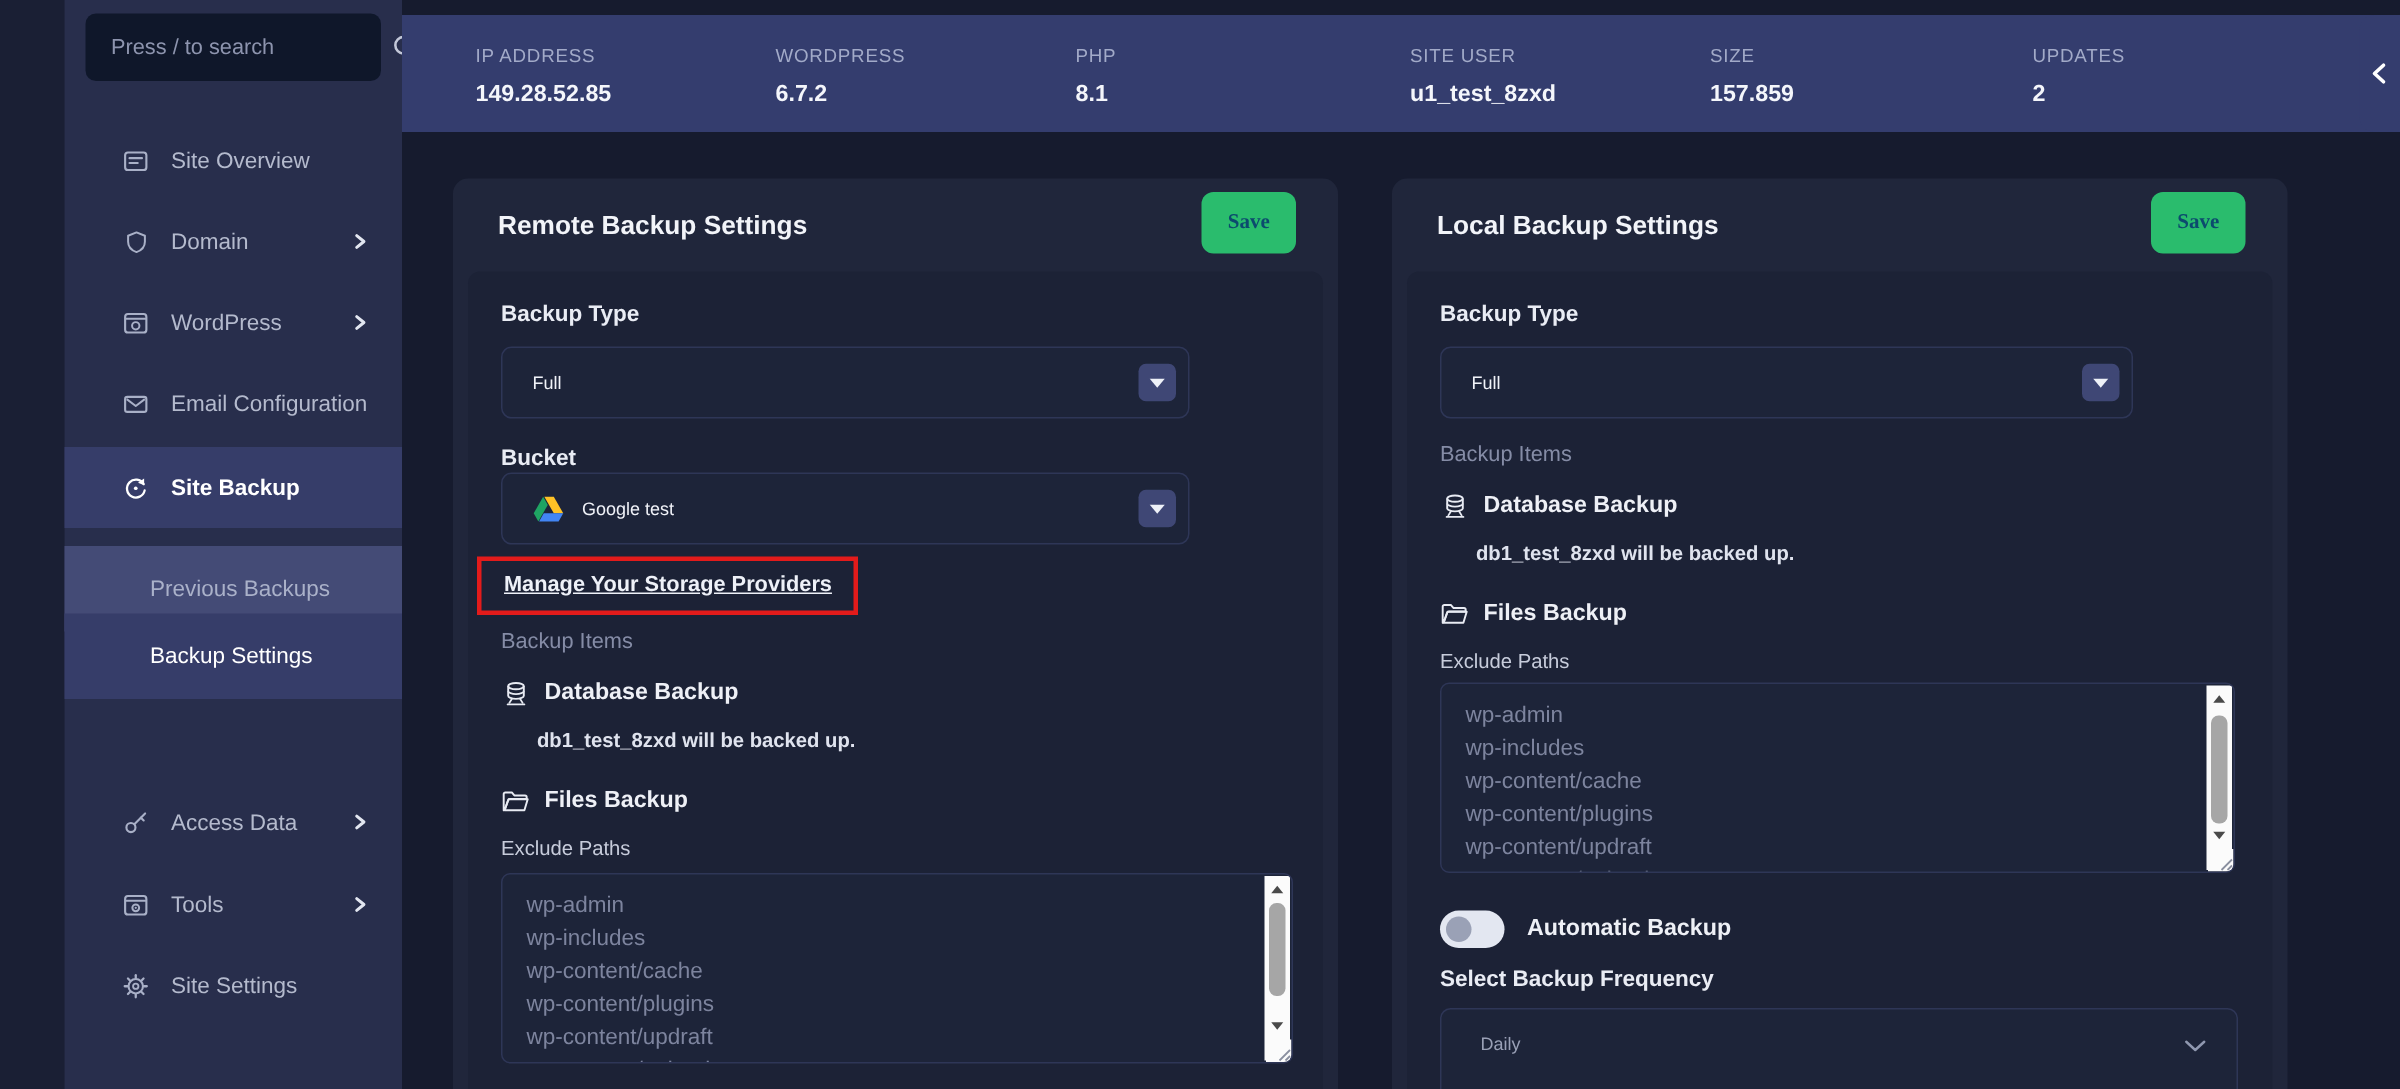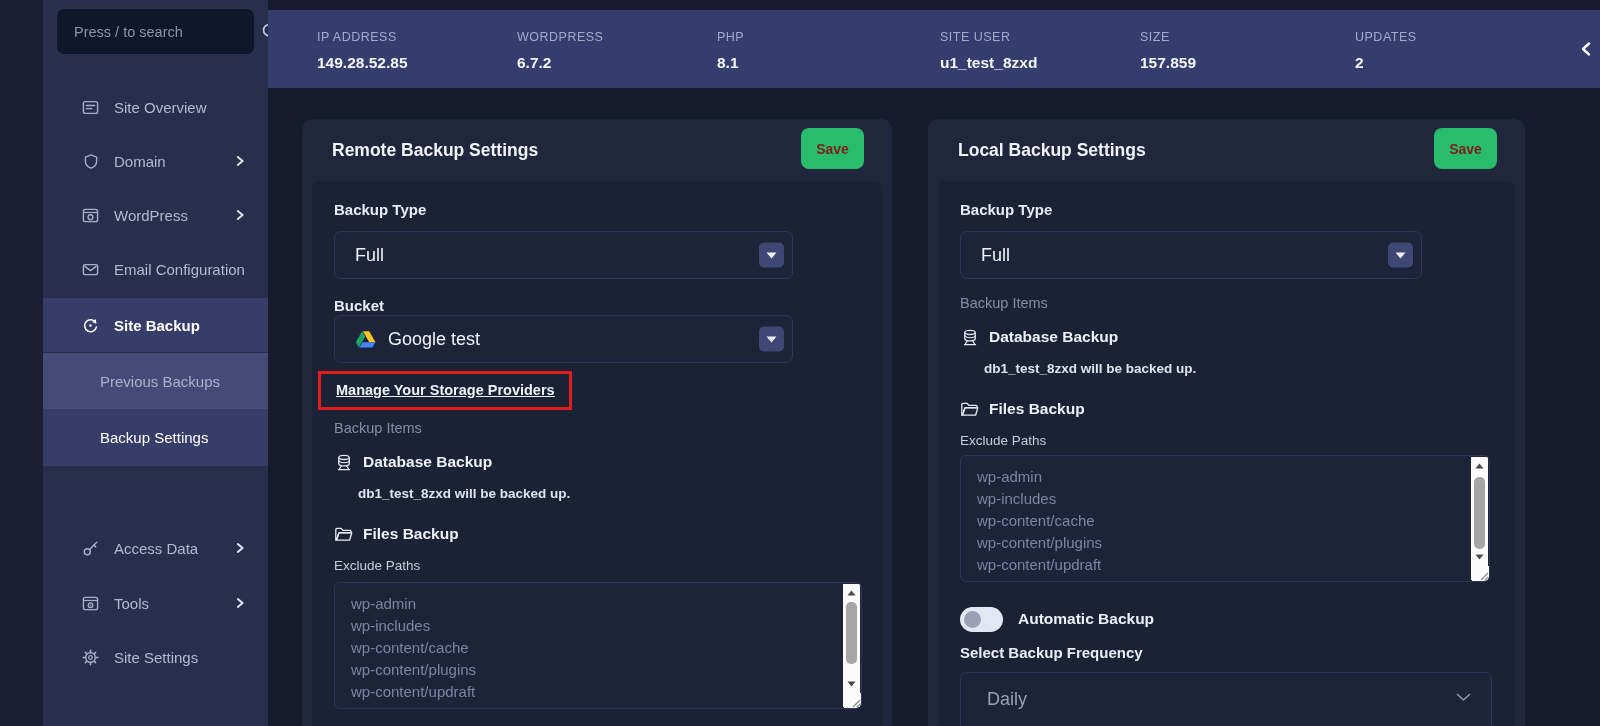--- a/index.html
+++ b/index.html
@@ -27,28 +27,28 @@
   .stat .sl { position:absolute; top:20px; font-size:12.5px; letter-spacing:0.5px; color:#a2aac8; white-space:nowrap; }
   .stat .sv { position:absolute; top:44px; font-size:15.5px; font-weight:bold; color:#f4f6fb; white-space:nowrap; }
   .collapse { position:absolute; left:1573px; top:10px; width:27px; height:78px; background:#343d6e; border-radius:10px 0 0 10px; display:flex; align-items:center; justify-content:flex-start; padding-left:7px; cursor:pointer; }
 
   
   .card { position:absolute; top:119px; height:645px; background:#20263b; border-radius:10px; }
   .card.remote { left:302px; width:590px; }
   .card.local { left:928px; width:597px; }
   .card-head { position:relative; height:62px; }
   .card-title { position:absolute; left:30px; top:0; line-height:62px; font-size:17.5px; font-weight:bold; color:#f2f4f9; }
-  .save-btn { position:absolute; right:28px; top:9px; width:63px; height:41px; background:#2abc6d; border:none; border-radius:8px; color:#7f1d1d; font-size:14px; font-weight:bold; font-family:Liberation Sans, sans-serif; cursor:pointer; }
+  .save-btn { position:absolute; right:28px; top:9px; width:63px; height:41px; background:#2abc6d; border:none; border-radius:8px; color:#0c4a6e; font-size:14px; font-weight:bold; font-family:Liberation Serif, serif; cursor:pointer; }
   .panel { position:absolute; left:10px; right:10px; top:62px; bottom:0; background:#1c2236; border-radius:8px; padding:20px 22px; }
 
   .flabel { font-size:15px; font-weight:bold; color:#e9ecf4; height:18px; }
   .glabel { font-size:14.5px; color:#858ca6; height:18px; margin-top:18px; }
   .slabel { font-size:13.5px; color:#c7ccdb; height:16px; margin-top:12px; }
   .select { margin-top:12px; height:48px; border:1px solid #2e3657; background:#1d2439; border-radius:7px; display:flex; align-items:center; padding:0 12px 0 20px; position:relative; cursor:pointer; }
-  .select .val { font-size:18px; color:#f0f2f8; }
+  .select .val { font-size:12px; color:#f0f2f8; }
   .select .muted { color:#9aa0b6; }
   .caret-btn { position:absolute; right:8px; top:50%; transform:translateY(-50%); width:25px; height:25px; background:#3f4775; border-radius:5px; display:flex; align-items:center; justify-content:center; cursor:pointer; }
   .w459 { width:459px; } .w462 { width:462px; }
 
   .redbox { margin:8px 0 0 -16px; width:fit-content; border:3px solid #e31b1b; padding:7px 14px 8px 15px; }
   .mlink { font-size:14.5px; font-weight:bold; color:#eef1f8; text-decoration:underline; cursor:pointer; }
 
   .item-row { margin-top:12px; height:24px; display:flex; align-items:center; gap:10px; }
   .item-row .iic { width:19px; height:19px; color:#e8ebf3; display:flex; align-items:center; justify-content:center; }
   .item-row .itxt { font-size:15.5px; font-weight:bold; color:#eef0f6; }
@@ -144,21 +144,21 @@
     <span class="ic">
         <svg width="17" height="17" viewBox="0 0 18 18">
           <path d="M14.6 6.1 A6.3 6.3 0 1 0 15.3 10.5" fill="none" stroke="currentColor" stroke-width="1.6" stroke-linecap="round"></path>
           <polygon points="14.9,2.2 14.9,6.8 10.6,5.2" fill="currentColor"></polygon>
           <circle cx="9" cy="9" r="1.3" fill="currentColor"></circle>
         </svg>
       </span>
     <span>Site Backup</span>
   </div>
 
-  <div class="mrow sub dim" style="top:353px">
+  <div class="mrow sub dim" style="top:364px">
     <span>Previous Backups</span>
   </div>
 
   <div class="mrow sub activesub" style="top:409px">
     <span>Backup Settings</span>
   </div>
 
 
   <div class="mrow" style="top:529px">
     <span class="ic">

